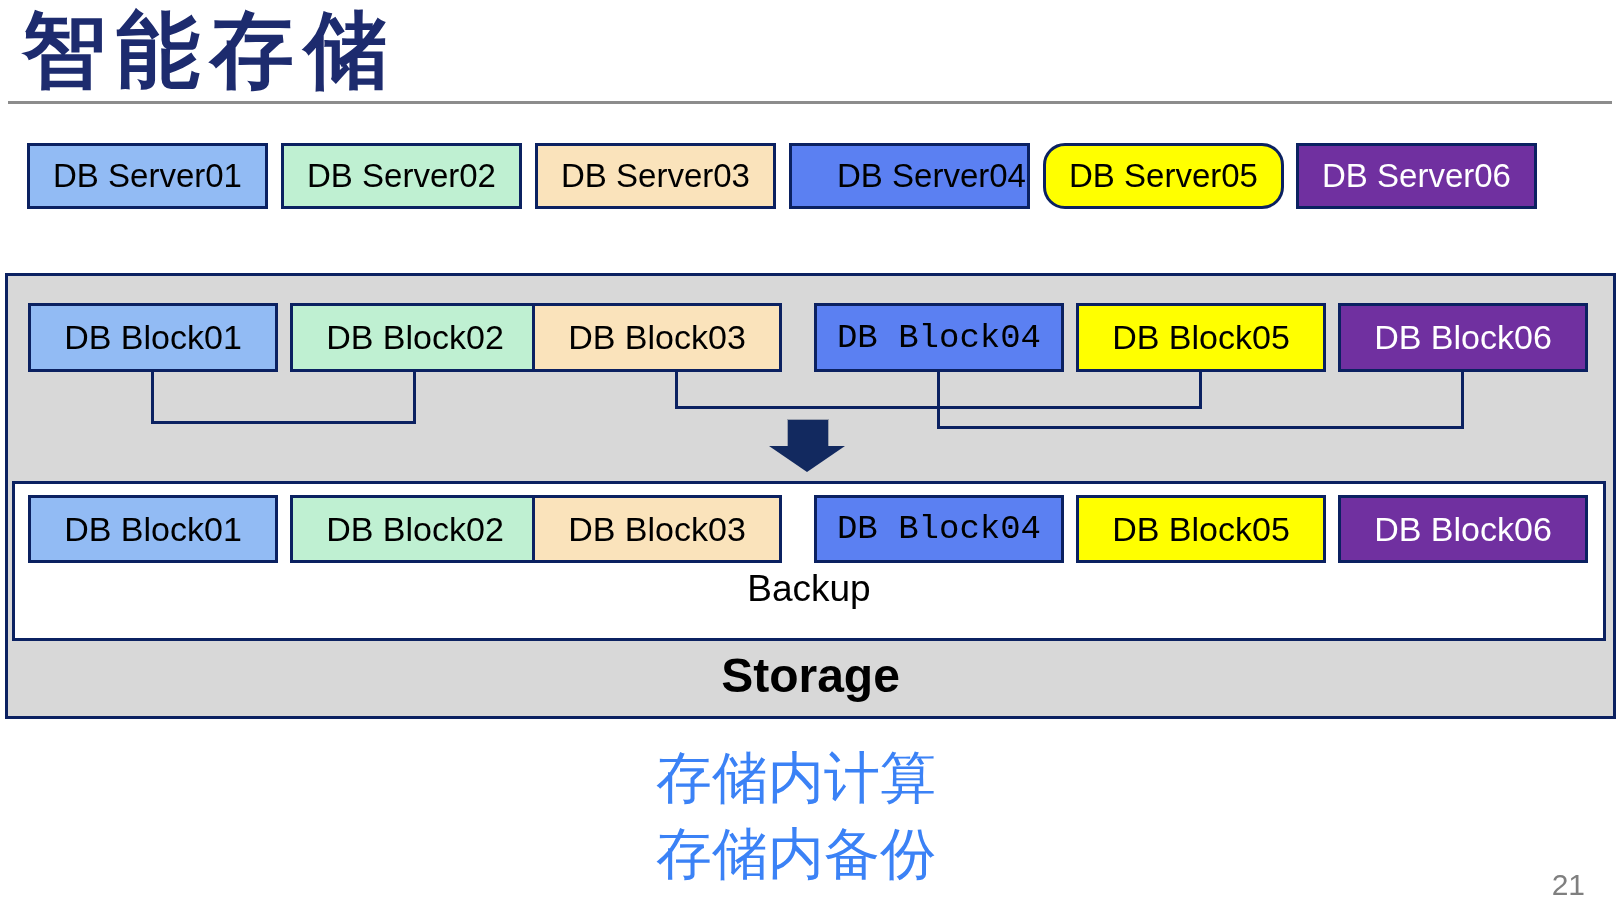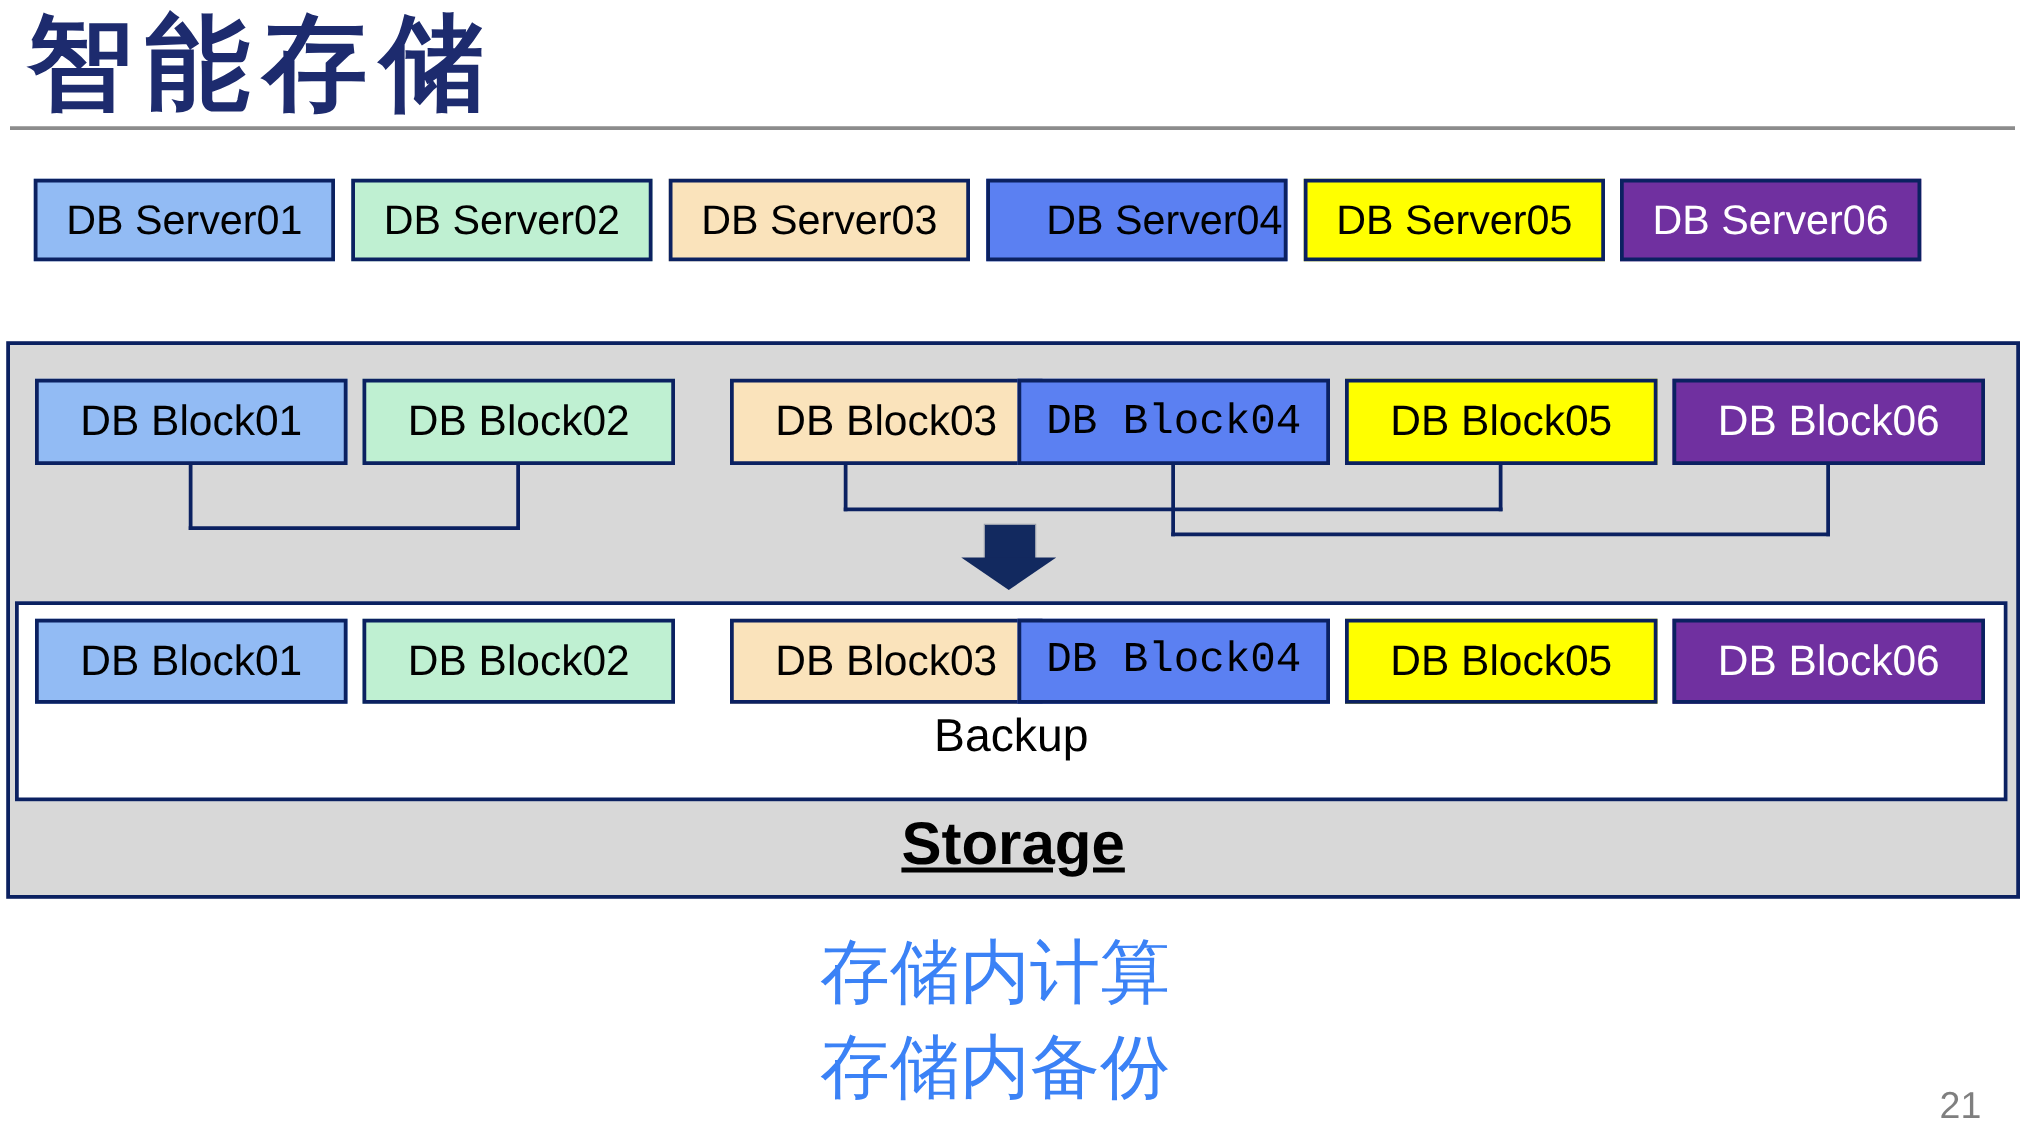--- a/index.html
+++ b/index.html
@@ -35,34 +35,34 @@
     border: 3px solid #0B2161;
     display: flex;
     align-items: center;
     justify-content: center;
     font-size: 33px;
     color: #000000;
     white-space: nowrap;
   }
   .server-box { top: 143px; height: 66px; width: 241px; }
   .s0 { left: 27px; }  .s1 { left: 281px; } .s2 { left: 535px; }
-  .s3 { left: 789px; padding-left: 44px; } .s4 { left: 1043px; } .s5 { left: 1296px; }
+  .s3 { left: 789px; padding-left: 44px; } .s4 { left: 1043px; border-radius: 22px; } .s5 { left: 1296px; }
 
   .gray-container {
     position: absolute;
     left: 5px; top: 273px;
     width: 1611px; height: 446px;
     box-sizing: border-box;
     background: #D8D8D8;
     border: 3px solid #0B2161;
   }
   .block-box { height: 69px; width: 250px; font-size: 34px; }
   .row-top .block-box { top: 303px; }
   .row-backup .block-box { top: 495px; height: 68px; }
-  .b0 { left: 28px; }  .b1 { left: 290px; } .b2 { left: 584px; }
+  .b0 { left: 28px; }  .b1 { left: 290px; } .b2 { left: 532px; }
   .b3 { left: 814px; font-family: Liberation Mono, monospace; } .b4 { left: 1076px; } .b5 { left: 1338px; }
 
   .connector {
     position: absolute;
     box-sizing: border-box;
     border: 3px solid #0B2161;
     border-top: none;
     background: transparent;
   }
   .conn-1 { left: 151px; top: 372px; width: 265px; height: 52px; }
@@ -101,21 +101,20 @@
     color: #000000;
   }
   .storage-label {
     position: absolute;
     left: 5px; top: 648px;
     width: 1611px;
     text-align: center;
     font-size: 48px;
     font-weight: bold;
     color: #000000;
-    text-decoration: underline;
   }
   .caption {
     position: absolute;
     left: 656px; top: 740px;
     font-size: 56px;
     line-height: 76px;
     color: #3b82f6;
     white-space: nowrap;
   }
   .page-number {

